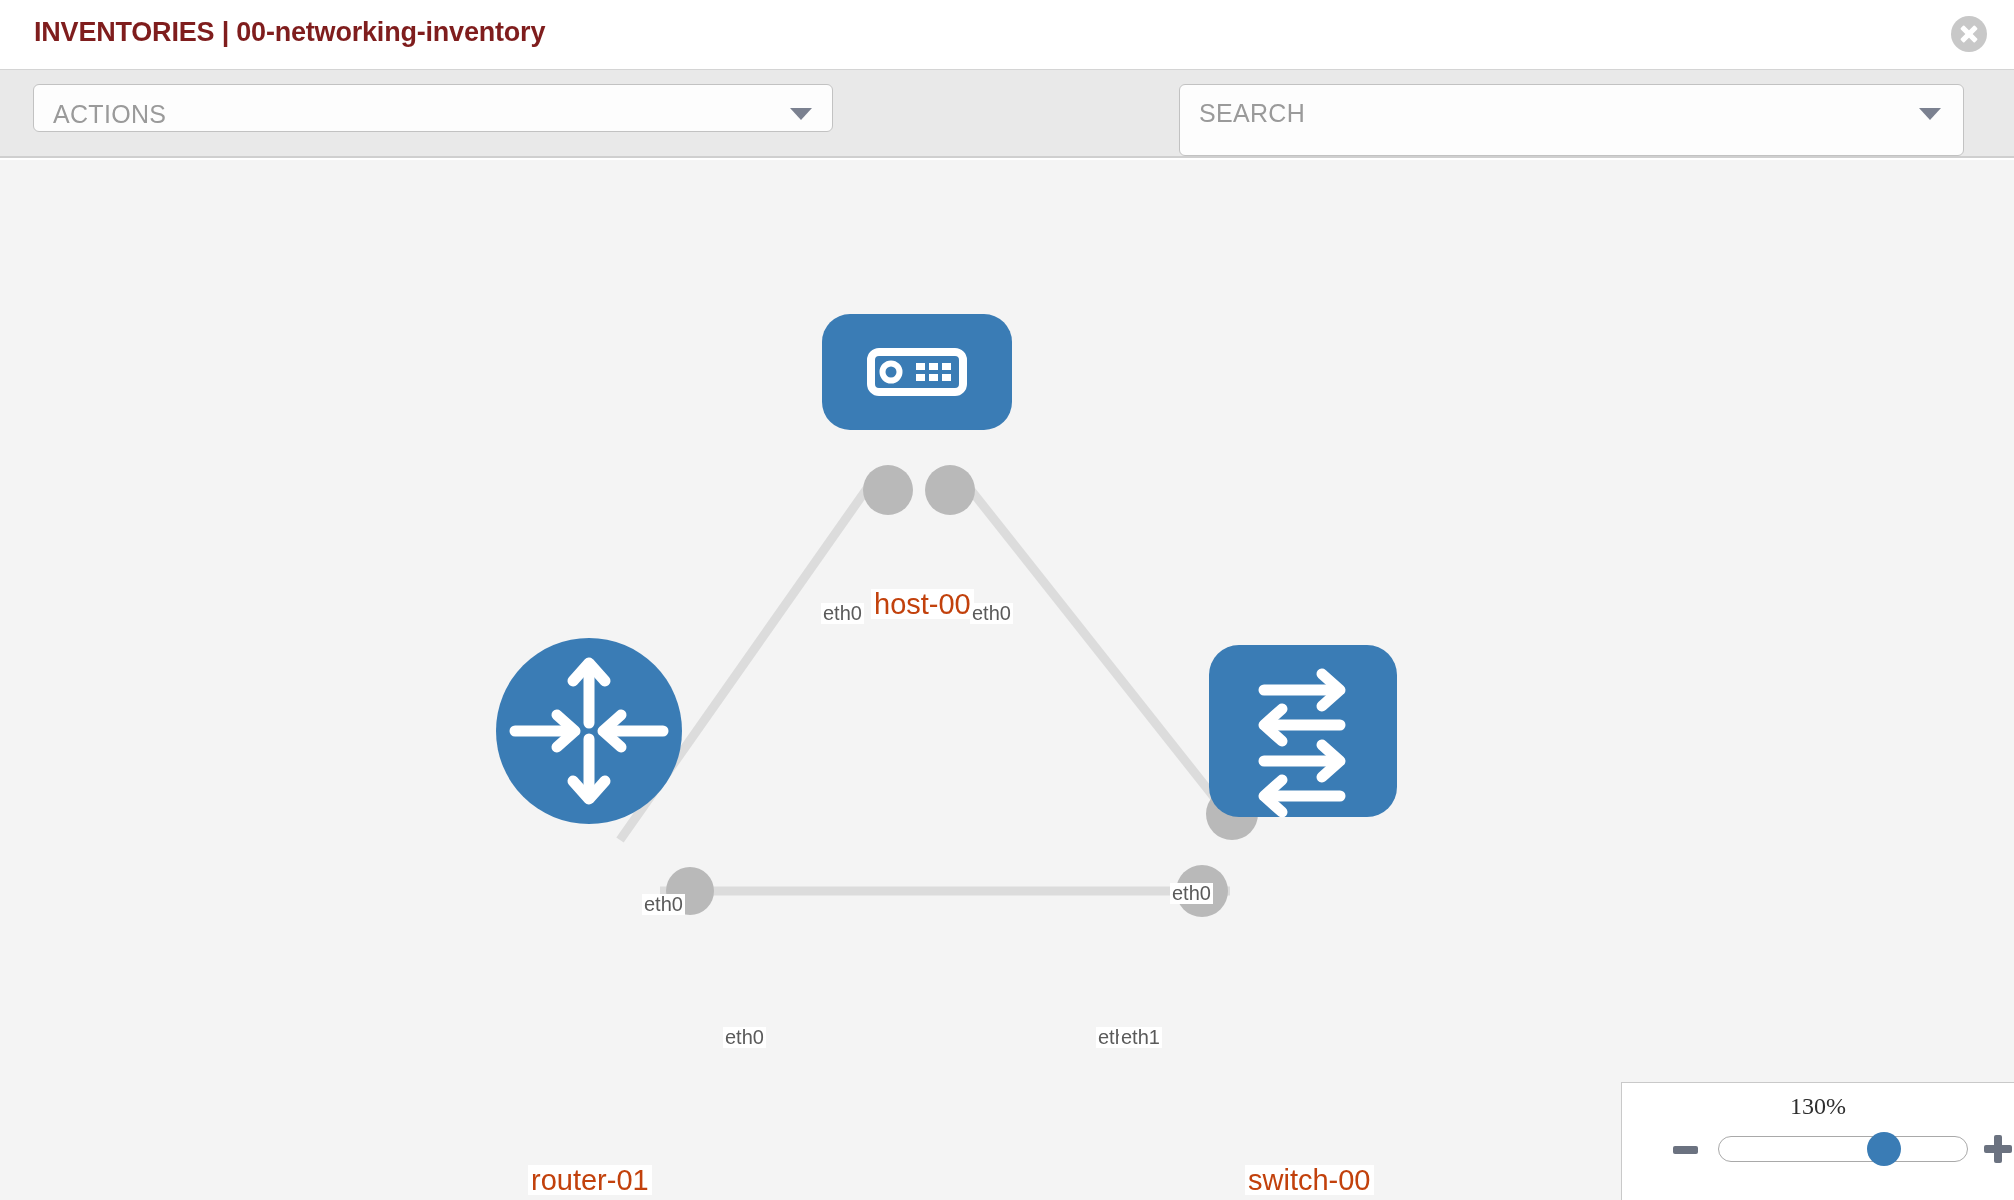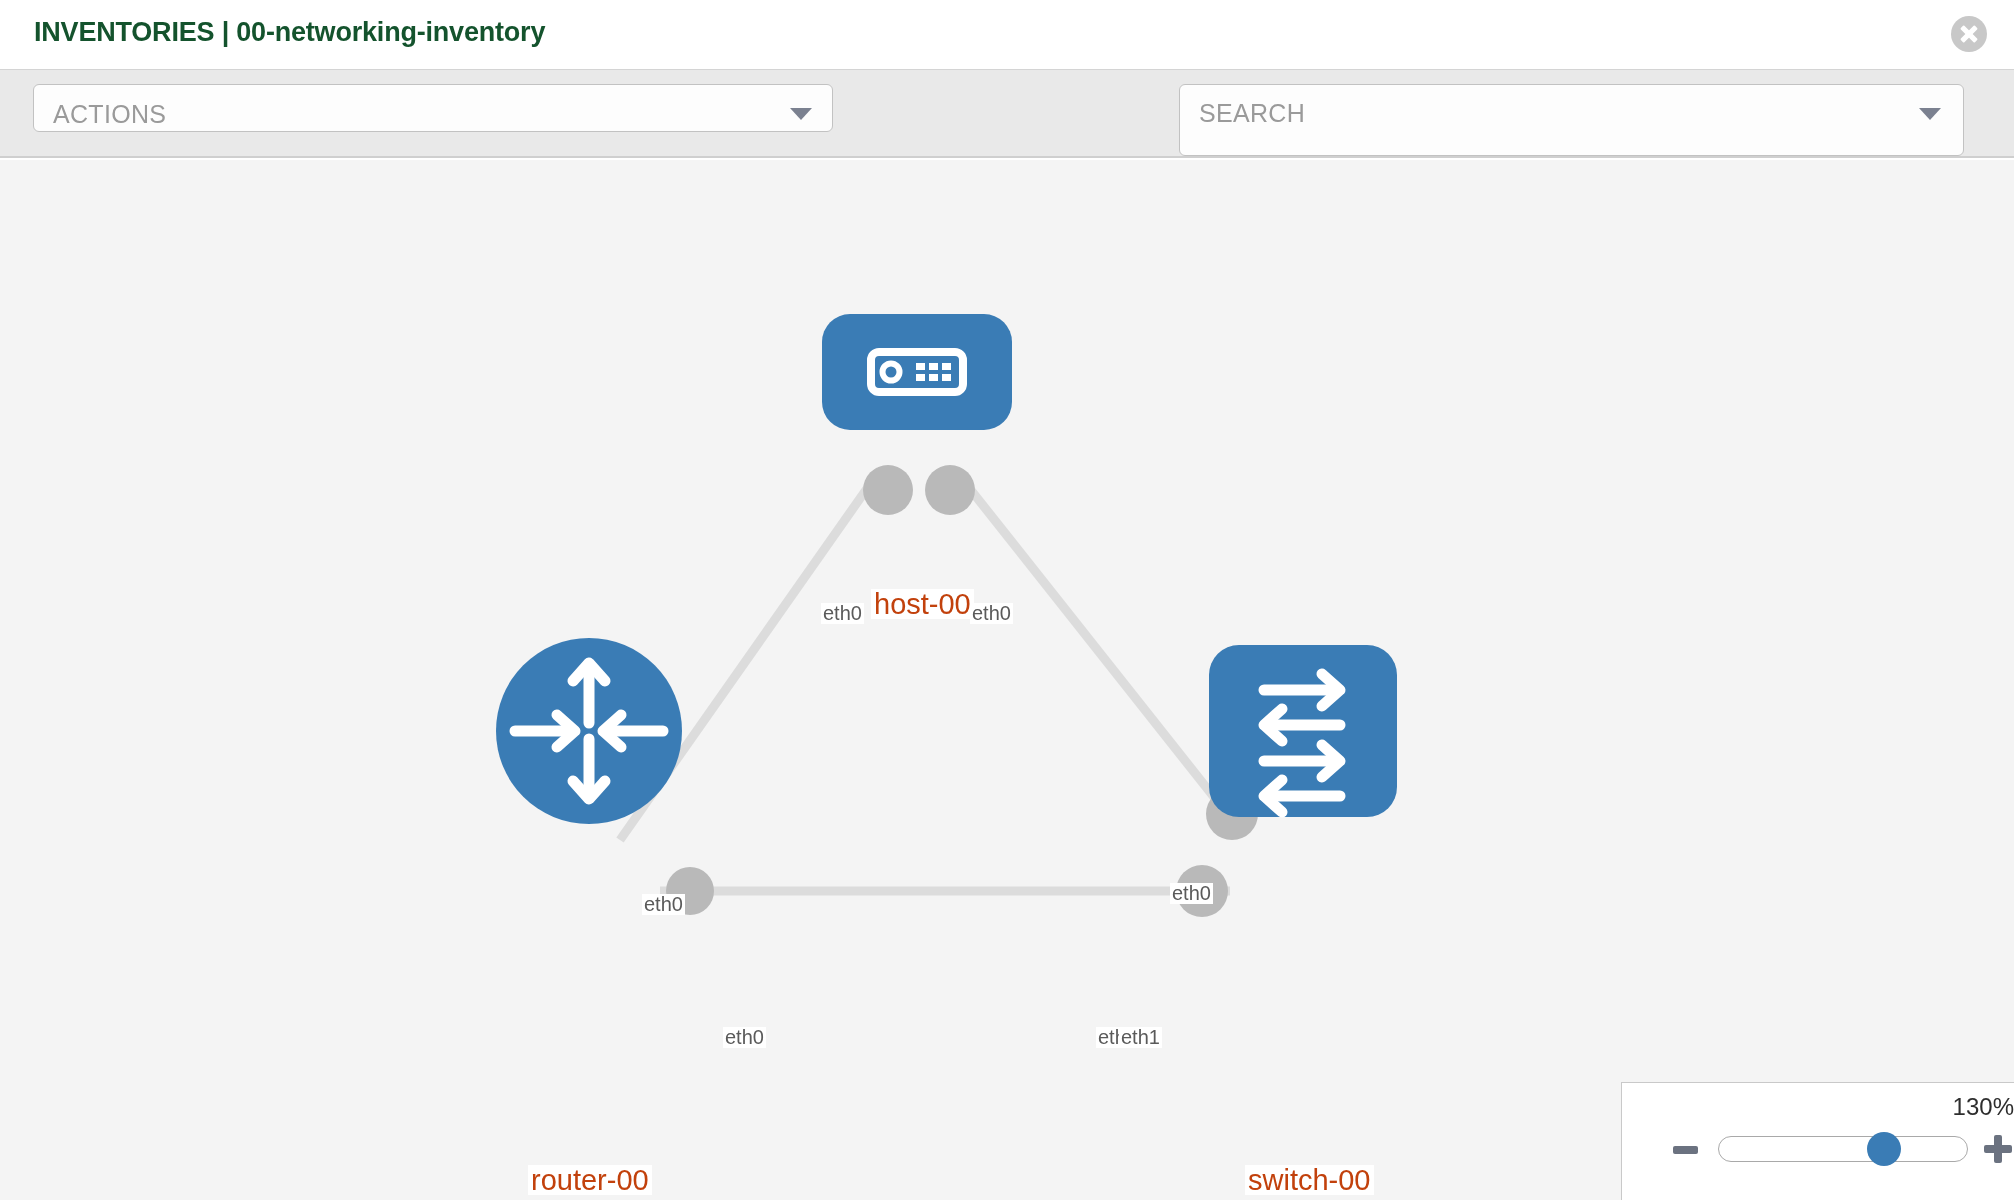--- a/index.html
+++ b/index.html
@@ -23,21 +23,21 @@
     height: 69px;
     background: #ffffff;
     box-sizing: border-box;
   }
   #page-title {
     position: absolute;
     left: 34px;
     top: 17px;
     font-size: 27px;
     font-weight: bold;
-    color: #14532d;
+    color: #7f1d1d;
     letter-spacing: -0.2px;
     white-space: nowrap;
   }
   #close-btn {
     position: absolute;
     right: 27px;
     top: 16px;
     width: 36px;
     height: 36px;
     border-radius: 50%;
@@ -187,23 +187,24 @@
     background: #ffffff;
     border: 1px solid #c9c9c9;
     border-right: none;
     border-bottom: none;
     box-sizing: border-box;
   }
   #zoom-level {
     position: absolute;
     left: 0; right: 0;
     top: 10px;
-    text-align: right;
+    text-align: center;
     font-size: 24px;
     color: #2e2e2e;
+    font-family: Liberation Serif, serif;
   }
   #zoom-out-btn {
     position: absolute;
     left: 51px;
     top: 63px;
     width: 25px;
     height: 8px;
     background: #6b7280;
     border-radius: 2px;
     cursor: pointer;
@@ -348,21 +349,21 @@
         <path d="M1264 601 L1337 601"></path>
         <path d="M1322 585 L1340 601 L1322 617"></path>
 
         <path d="M1340 636 L1267 636"></path>
         <path d="M1282 620 L1264 636 L1282 652"></path>
       </g>
     </g>
   </svg>
 
   <div class="node-label" style="left:871px; top:429px;">host-00</div>
-  <div class="node-label" style="left:528px; top:1005px;">router-00</div>
+  <div class="node-label" style="left:528px; top:1005px;">router-01</div>
   <div class="node-label" style="left:1245px; top:1005px;text-align:right;">switch-00</div>
 
   <div class="iface-label" style="left:821px; top:443px;">eth0</div>
   <div class="iface-label" style="left:642px; top:734px;">eth0</div>
 
   <div class="iface-label" style="left:970px; top:443px;">eth0</div>
   <div class="iface-label" style="left:1170px; top:723px;">eth0</div>
 
   <div class="iface-label" style="left:723px; top:867px;">eth0</div>
   <div class="iface-label" style="left:1096px; top:867px;">eth0</div>

